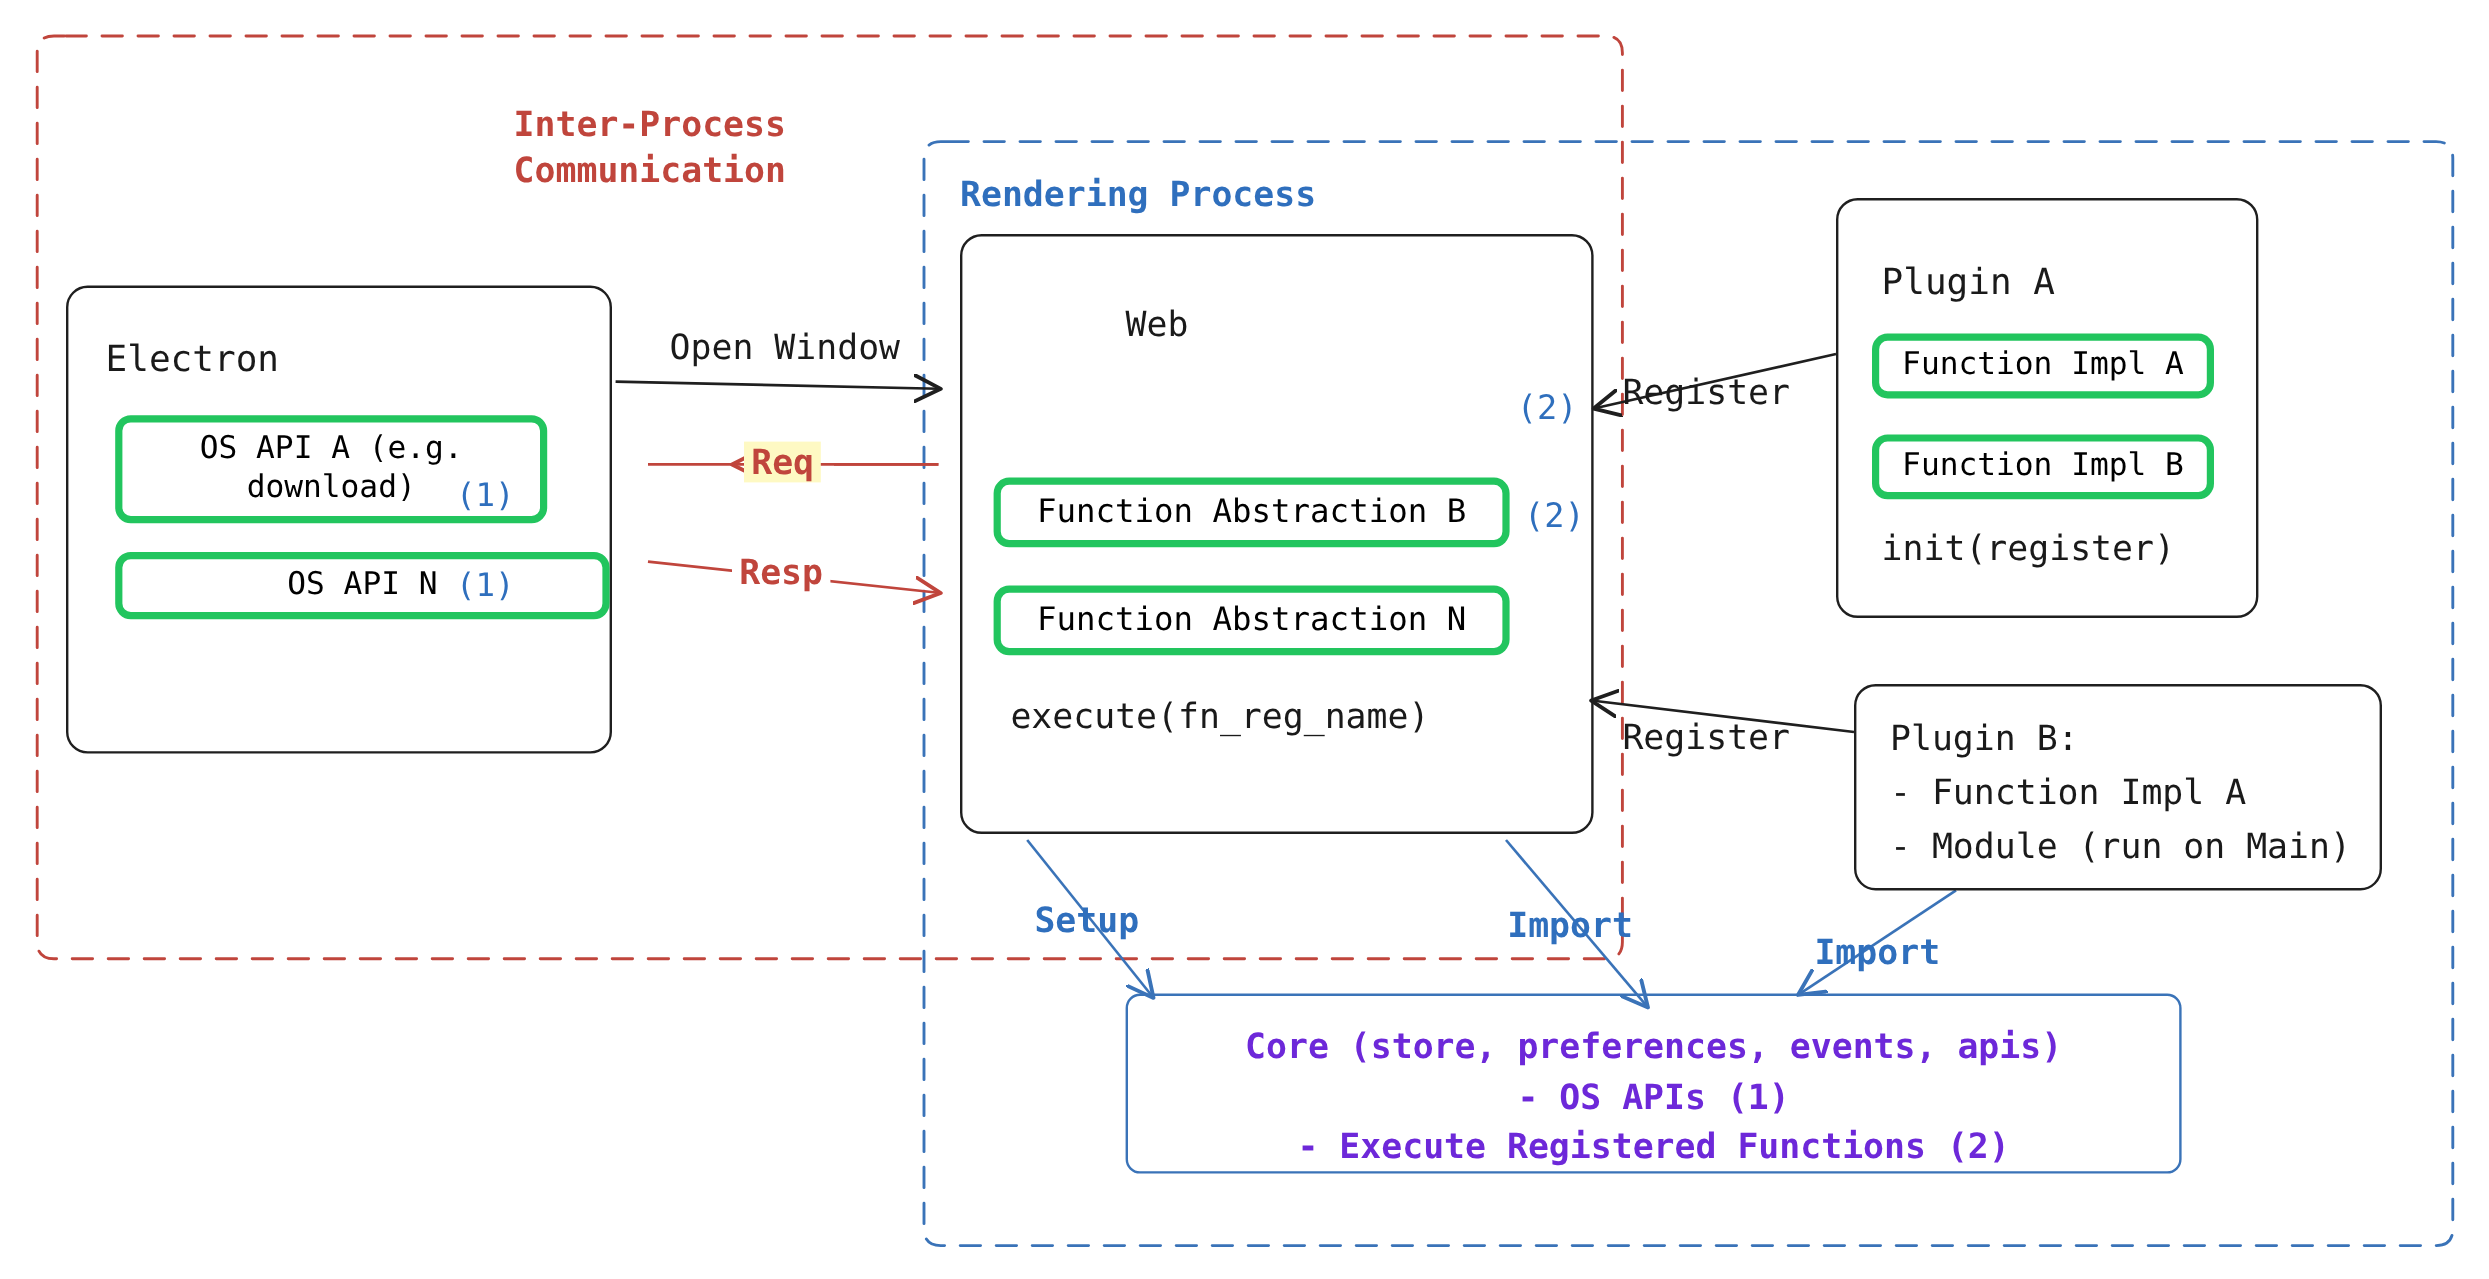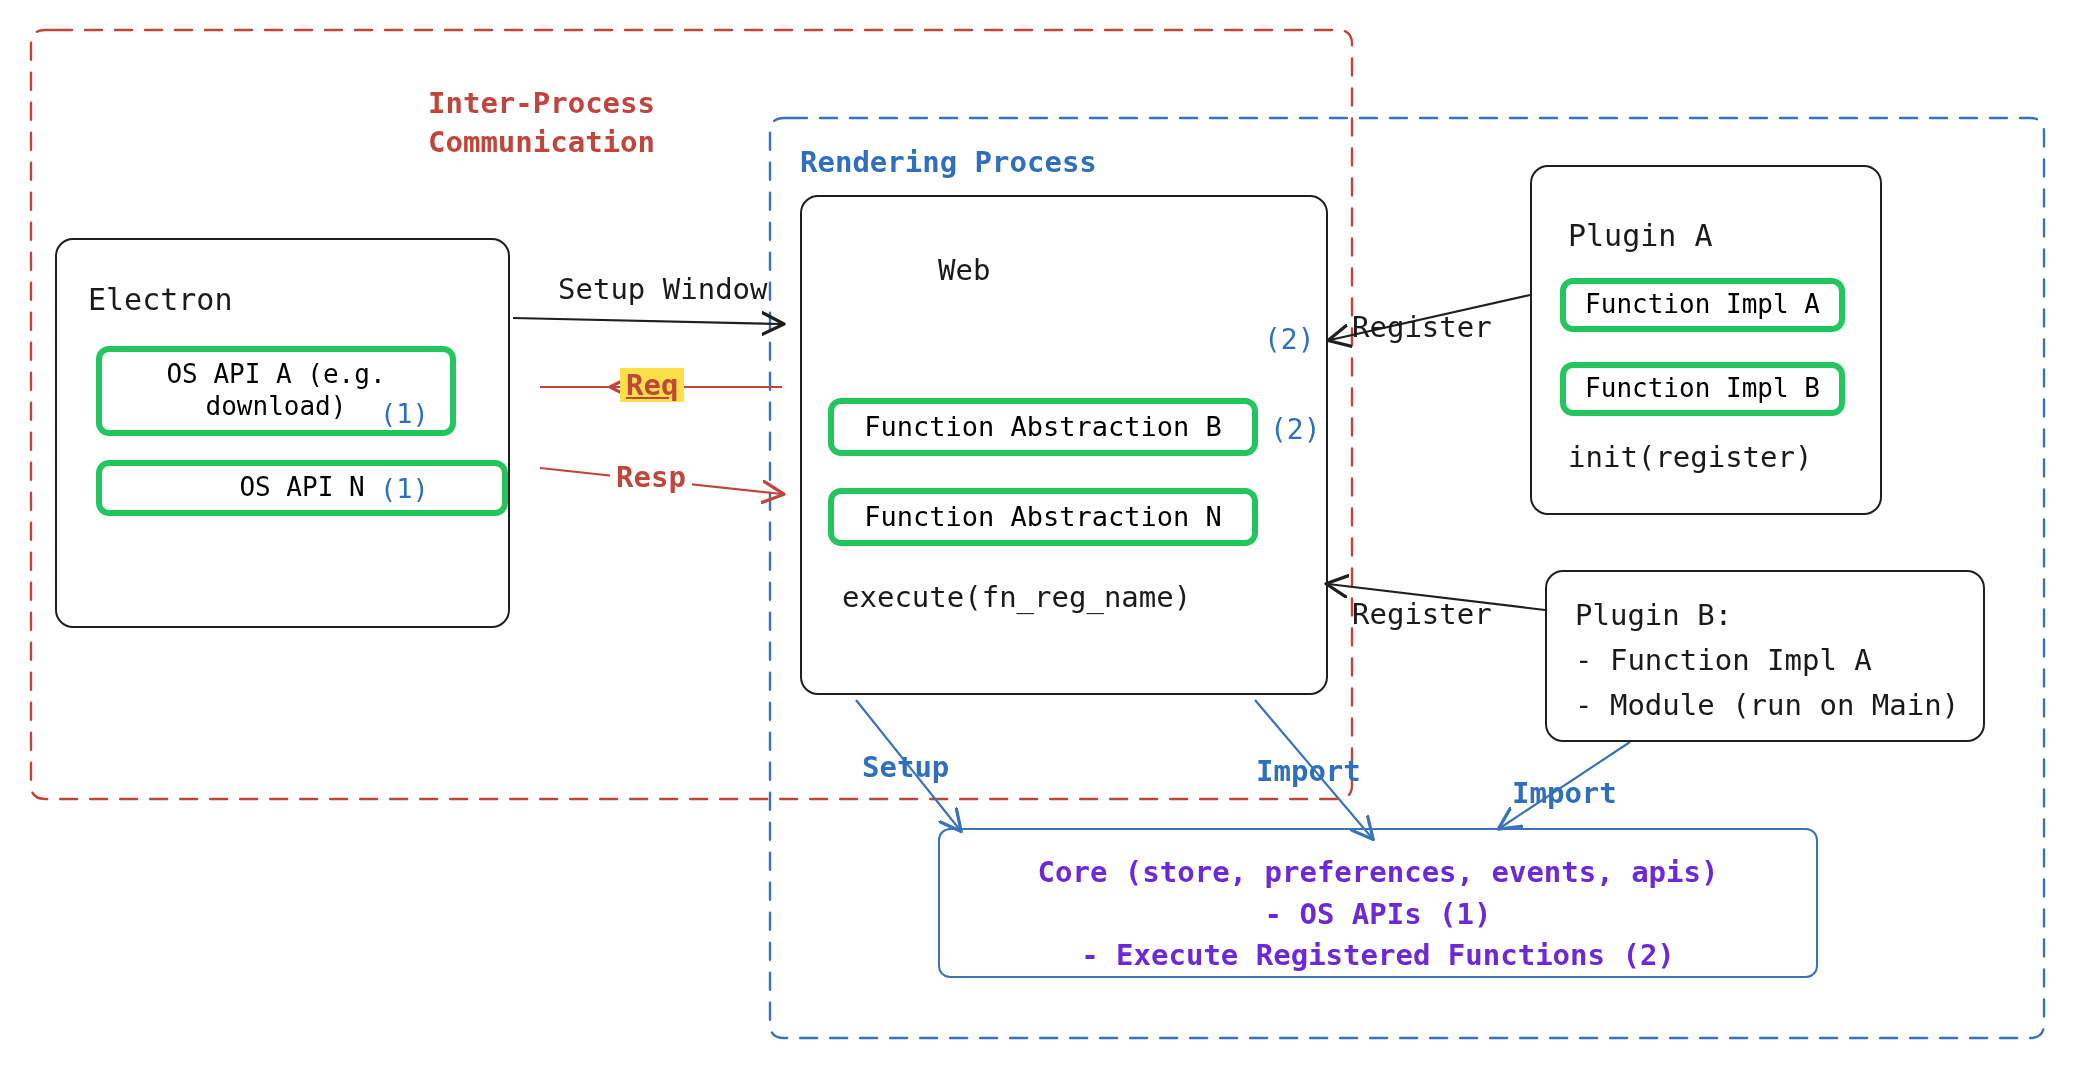--- a/index.html
+++ b/index.html
@@ -141,22 +141,22 @@
     <span style="white-space: pre-line;">OS API A (e.g.
 download)</span>
   </div>
   <div class="lbl mono tag-num" style="left:380px; top:398px; font-size:27px;">(1)</div>
 
   <div class="node inner-box" style="left:96px; top:460px; width:412px; height:56px; font-size:26px;">
     <span>OS API N</span>
   </div>
   <div class="lbl mono tag-num" style="left:380px; top:473px; font-size:27px;">(1)</div>
 
-  <div class="lbl mono" style="left:558px; top:272px; font-size:29px;">Setup Window</div>
-  <div class="lbl mono red" style="left:620px; top:368px; font-size:29px; font-weight:600; background:#fde047; padding:0 6px;text-decoration:underline;">Req</div>
+  <div class="lbl mono" style="left:558px; top:272px; font-size:29px;">Open Window</div>
+  <div class="lbl mono red" style="left:620px; top:368px; font-size:29px; font-weight:600; background:#fef9c3; padding:0 6px;">Req</div>
   <div class="lbl mono red" style="left:610px; top:460px; font-size:29px; font-weight:600; background:#fff; padding:0 6px;">Resp</div>
 
   <div class="node rbox" style="left:800px; top:195px; width:528px; height:500px;"></div>
   <div class="lbl mono" style="left:938px; top:253px; font-size:29px;">Web</div>
 
   <div class="lbl mono tag-num" style="left:1264px; top:323px; font-size:28px;">(2)</div>
 
   <div class="node inner-box" style="left:828px; top:398px; width:430px; height:58px; font-size:27px;">
     <span>Function Abstraction B</span>
   </div>

